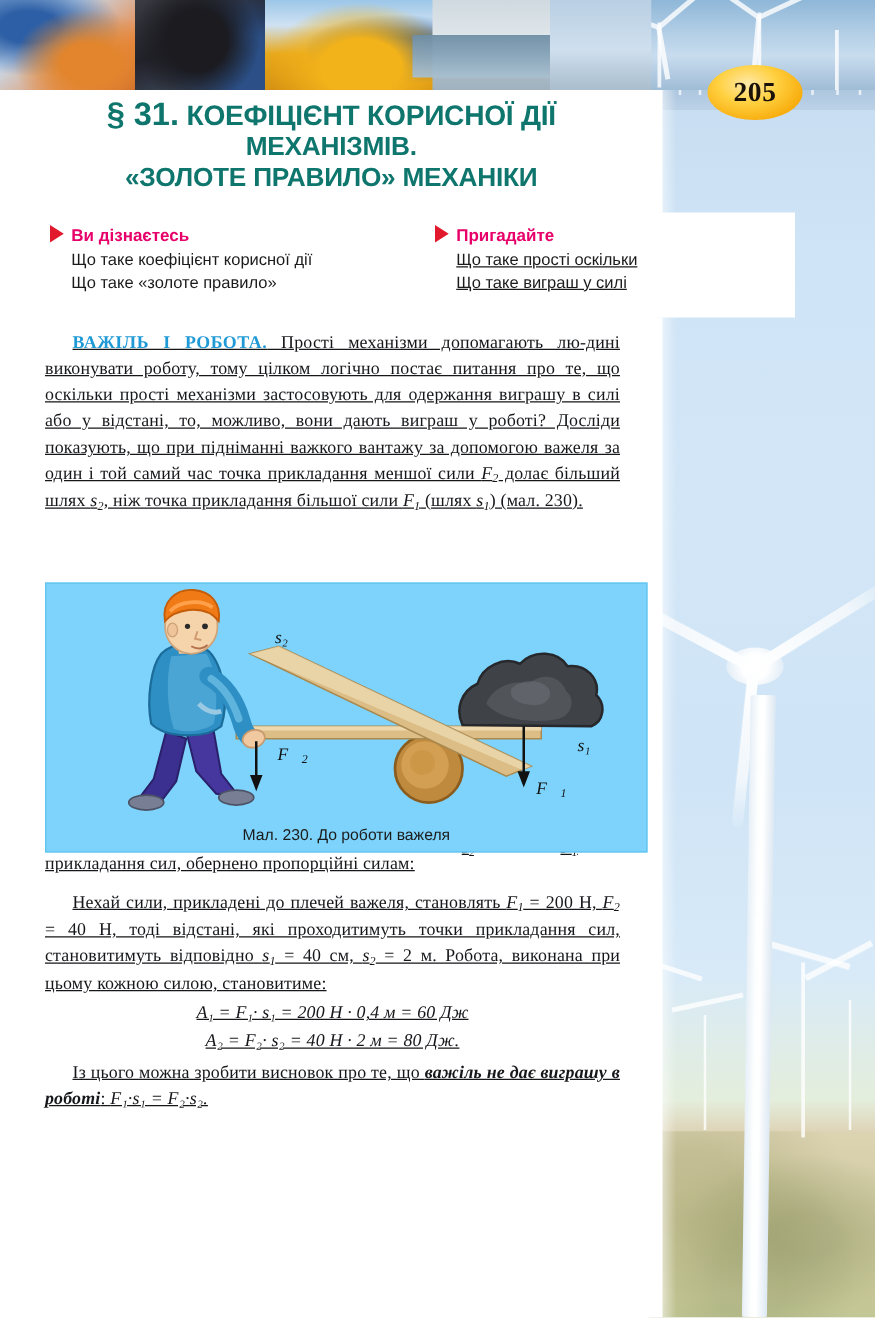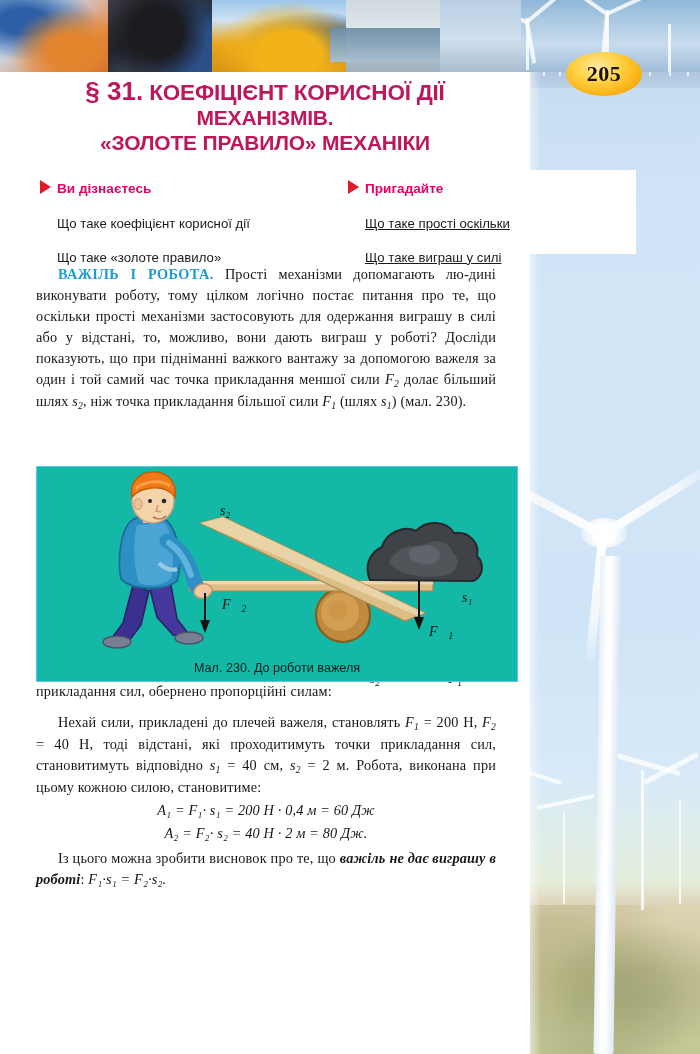--- a/index.html
+++ b/index.html
@@ -159,21 +159,21 @@
     background:#fff; z-index:10;
   }
 
   
   #section-title {
     position:absolute; left:0; top:76px; width:530px;
     z-index:12;
     text-align:center;
     font-family:"Liberation Sans", sans-serif;
     font-weight:bold;
-    color:#be185d;
+    color:#0f766e;
     line-height:1.16;
   }
   #section-title .ln { display:block; }
   #section-title .big { font-size:22.5px; letter-spacing:-0.2px; }
   #section-title .sec-num { font-size:26px; letter-spacing:0; }
   #section-title .ln2 { font-size:21px; letter-spacing:-0.2px; }
   #section-title .ln3 { font-size:21px; letter-spacing:-0.2px; }
 
   
   .intro-col {
@@ -187,34 +187,34 @@
     color:#e8006a; font-weight:bold; font-size:13.6px; margin-bottom:1px;
     display:inline-block;
   }
   .tri {
     display:inline-block; width:0; height:0;
     border-left:11px solid #e2192c;
     border-top:7px solid transparent;
     border-bottom:7px solid transparent;
     margin-right:6px; vertical-align:-1px;
   }
-  .intro-item { display:block; margin-left:17px;margin-top:16px; }
+  .intro-item { display:block; margin-left:17px; }
 
   
   #body {
     position:absolute; left:36px; top:264px; width:460px;
     z-index:12;
     font-family:"Liberation Serif", serif;
     font-size:14.3px;
     color:#16171a;
     text-align:justify;
     line-height:1.47;
     letter-spacing:.15px;
   }
-  #body p { margin:0 0 2px 0; }
+  #body p { margin:0 0 2px 0;text-decoration:underline; }
   .indent { text-indent:22px; }
   .lead {
     color:#1f9ad6; font-weight:bold; letter-spacing:.4px;
   }
   i, .it { font-style:italic; }
   sub { font-size:.68em; vertical-align:-.28em; }
 
   
   .frac {
     display:inline-flex; flex-direction:column; align-items:center;
@@ -222,21 +222,21 @@
   }
   .frac .num { line-height:1.02; padding:0 3px; }
   .frac .den { line-height:1.02; padding:0 3px; border-top:1.1px solid #16171a; }
   .eqrow { text-align:center; text-indent:0; margin:7px 0; font-style:italic; }
   .propline { display:flex; align-items:center; gap:2px; }
 
   
   #figure {
     position:absolute; left:36px; top:466px; width:482px; height:216px;
     border:1.6px solid #5fc3ef;
-    background:#14b8a6;
+    background:#7dd3fc;
     z-index:13;
     overflow:hidden;
   }
   #fig-canvas { position:absolute; left:0; top:0; width:478px; height:182px; }
   #fig-caption {
     position:absolute; left:0; bottom:6px; width:100%;
     text-align:center;
     font-family:"Liberation Sans", sans-serif;
     font-size:12.6px; color:#1b1b1b;
   }

